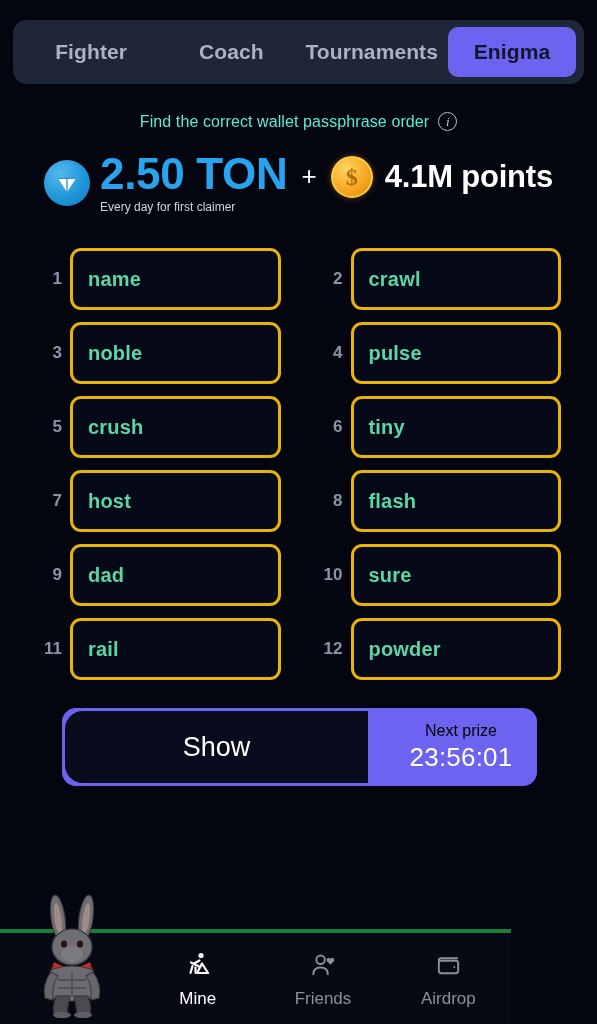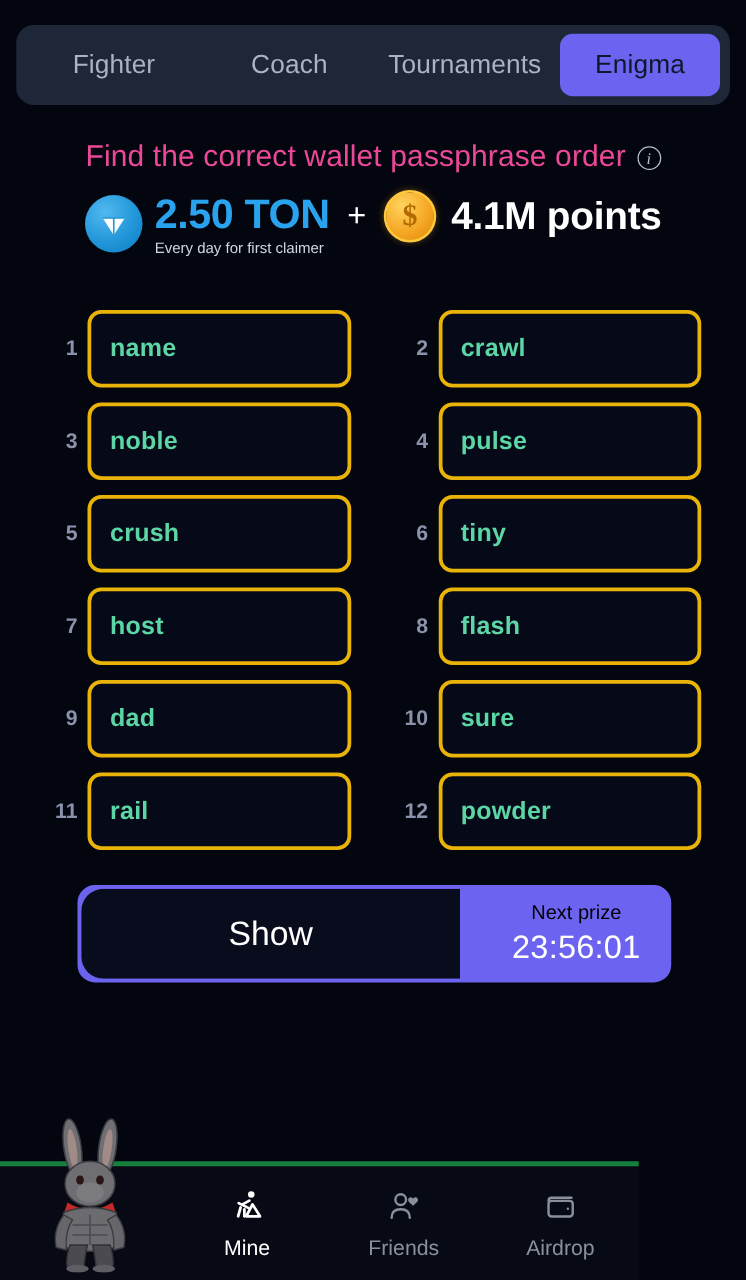--- a/index.html
+++ b/index.html
@@ -24,20 +24,21 @@
     position: absolute;
     left: 13px;
     top: 20px;
     width: 571px;
     height: 64px;
     background: #1e2738;
     border-radius: 14px;
     display: flex;
     align-items: center;
     padding: 0 8px;
+    font-weight: bold;
   }
   .tab {
     flex: 1;
     text-align: center;
     font-size: 21px;
     color: #aab2c4;
     padding: 13px 4px;
     border-radius: 10px;
     white-space: nowrap;
     letter-spacing: 0.1px;
@@ -54,22 +55,22 @@
     position: absolute;
     left: 0;
     top: 112px;
     width: 597px;
     display: flex;
     align-items: center;
     justify-content: center;
     gap: 9px;
   }
   .title-text {
-    font-size: 24px;
-    color: #ec4899;
+    font-size: 16px;
+    color: #5eead4;
     letter-spacing: 0.1px;
   }
   .info-icon {
     width: 19px;
     height: 19px;
     border-radius: 50%;
     border: 1.6px solid #b9bfcd;
     color: #b9bfcd;
     font-size: 13px;
     font-style: italic;
@@ -97,21 +98,21 @@
     background: radial-gradient(circle at 35% 30%, #52b9f0 0%, #2196d8 55%, #0e7cc0 100%);
     display: flex; align-items: center; justify-content: center;
     flex: 0 0 46px;
   }
   .ton-coin svg { width: 24px; height: 24px; display: block; }
   .ton-amount-wrap {
     display: flex; flex-direction: column; align-items: flex-start;
     margin-left: 10px; position: relative;
   }
   .ton-amount {
-    font-size: 33px; font-weight: bold; color: #2aa3ef;
+    font-size: 44px; font-weight: bold; color: #2aa3ef;
     line-height: 1; letter-spacing: -0.3px;
   }
   .ton-sub {
     font-size: 12px; color: #cfd5e2; margin-top: 4px; white-space: nowrap;
   }
   .plus-sign {
     font-size: 26px; color: #ffffff; margin: 0 14px 14px 14px; font-weight: 400;
   }
   .pts-block { display: flex; align-items: center; gap: 12px; margin-bottom: 12px; }
   .gold-coin {

